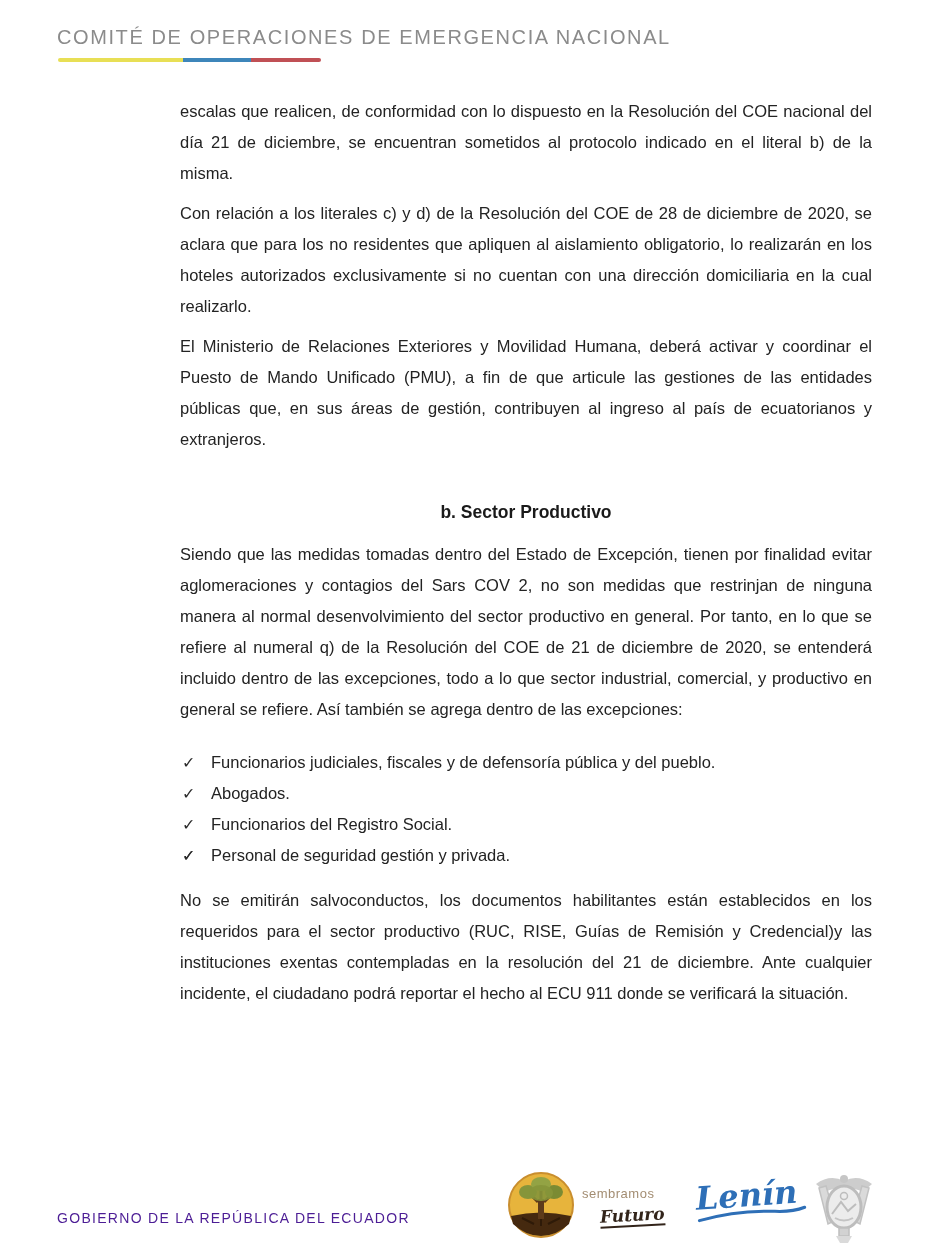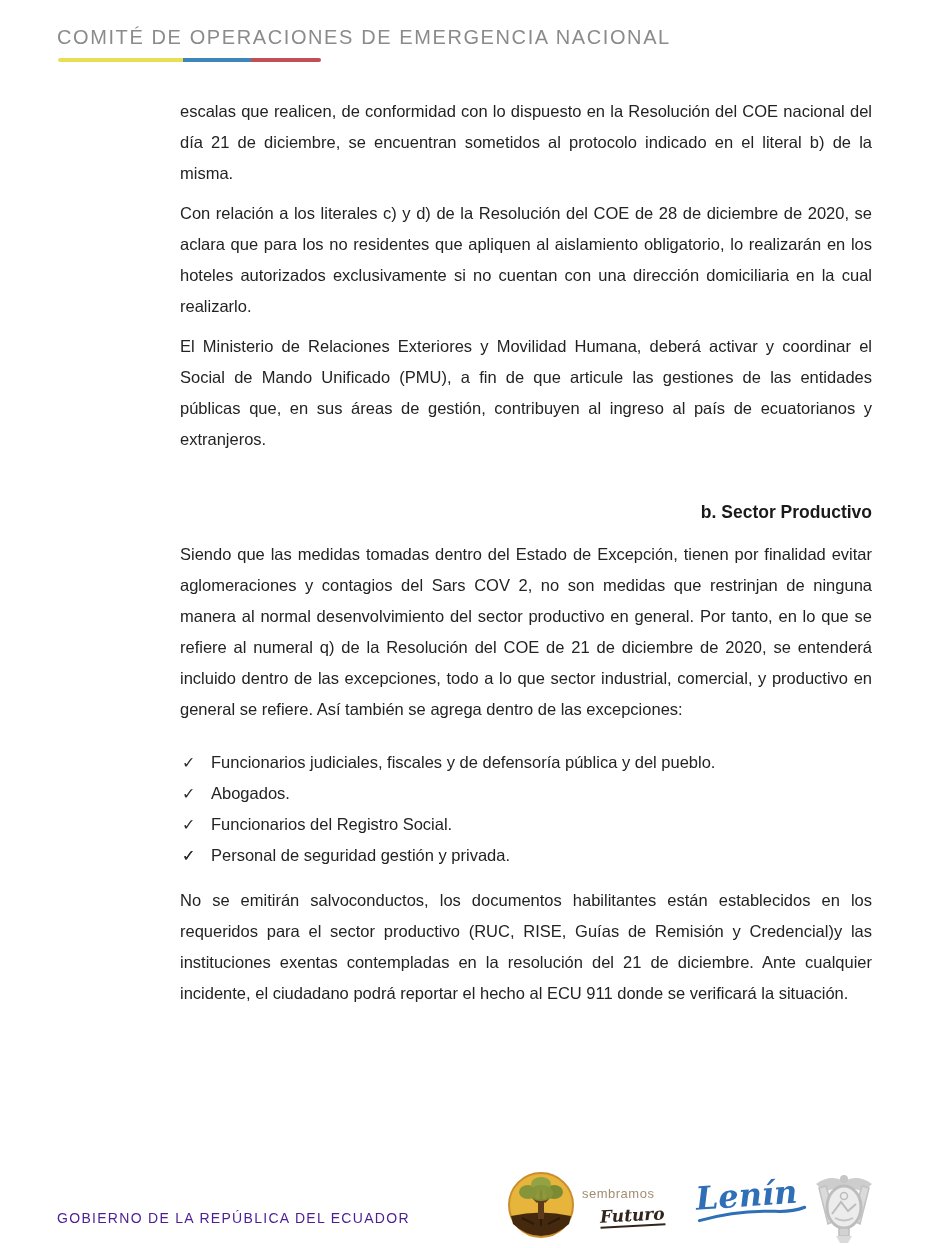--- a/index.html
+++ b/index.html
@@ -31,21 +31,21 @@
     position:absolute; left:132px; top:96px; width:692px;
     color:#232323; font-size:16.5px; line-height:31px;
     text-align:justify;
     margin-left:48px;
   }
   .doc-body p { margin:0 0 9px 0; }
   .doc-body p.intro { margin-bottom:22px; }
   .section-heading {
     margin:42px 0 11px 0;
     font-size:17.5px; font-weight:bold; color:#1a1a1a;
-    text-align:right;
+    text-align:center;
   }
   .checklist {
     list-style:none; margin:12px 0 14px 0; padding:0;
     text-align:left;
   }
   .checklist li {
     position:relative; padding-left:31px; line-height:31px;
   }
   .check-glyph {
     position:absolute; left:2px; top:0;
@@ -93,21 +93,21 @@
     <div class="flag-bar">
       <span class="flag-seg-yellow" style="background: rgb(232, 223, 85);"></span>
       <span class="flag-seg-blue" style="background: rgb(62, 134, 186);"></span>
       <span class="flag-seg-red" style="background: rgb(192, 80, 85);"></span>
     </div>
   </div>
 
   <div class="doc-body">
     <p>escalas que realicen, de conformidad con lo dispuesto en la Resolución del COE nacional del día 21 de diciembre, se encuentran sometidos al protocolo indicado en el literal b) de la misma.</p>
     <p>Con relación a los literales c) y d) de la Resolución del COE de 28 de diciembre de 2020, se aclara que para los no residentes que apliquen al aislamiento obligatorio, lo realizarán en los hoteles autorizados exclusivamente si no cuentan con una dirección domiciliaria en la cual realizarlo.</p>
-    <p>El Ministerio de Relaciones Exteriores y Movilidad Humana, deberá activar y coordinar el Social de Mando Unificado (PMU), a fin de que articule las gestiones de las entidades públicas que, en sus áreas de gestión, contribuyen al ingreso al país de ecuatorianos y extranjeros.</p>
+    <p>El Ministerio de Relaciones Exteriores y Movilidad Humana, deberá activar y coordinar el Puesto de Mando Unificado (PMU), a fin de que articule las gestiones de las entidades públicas que, en sus áreas de gestión, contribuyen al ingreso al país de ecuatorianos y extranjeros.</p>
 
     <div class="section-heading">b. Sector Productivo</div>
 
     <p class="intro">Siendo que las medidas tomadas dentro del Estado de Excepción, tienen por finalidad evitar aglomeraciones y contagios del Sars COV 2, no son medidas que restrinjan de ninguna manera al normal desenvolvimiento del sector productivo en general.  Por tanto, en lo que se refiere al numeral q) de la Resolución del COE de 21 de diciembre de 2020, se entenderá incluido dentro de las excepciones, todo a lo que sector industrial, comercial, y productivo en general se refiere. Así también se agrega dentro de las excepciones:</p>
 
     <ul class="checklist">
       <li>
         <span class="check-glyph">✓</span>
         <span>Funcionarios judiciales, fiscales y de defensoría pública y del pueblo.</span>
       </li>

